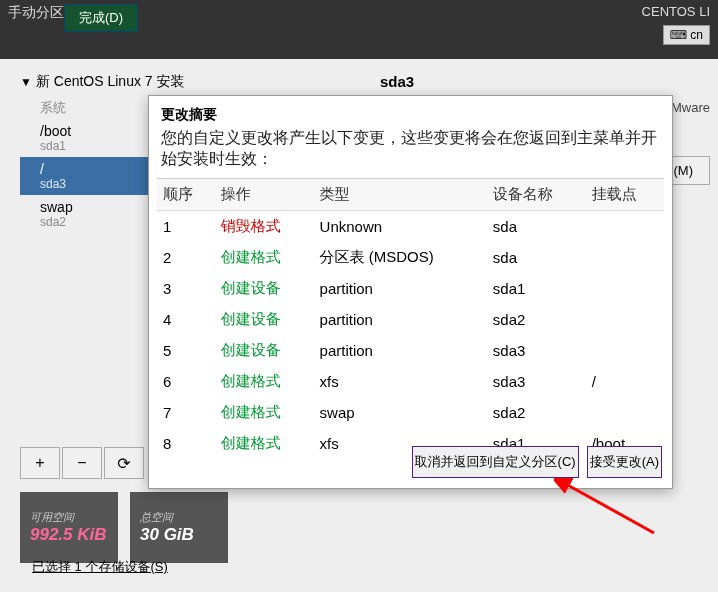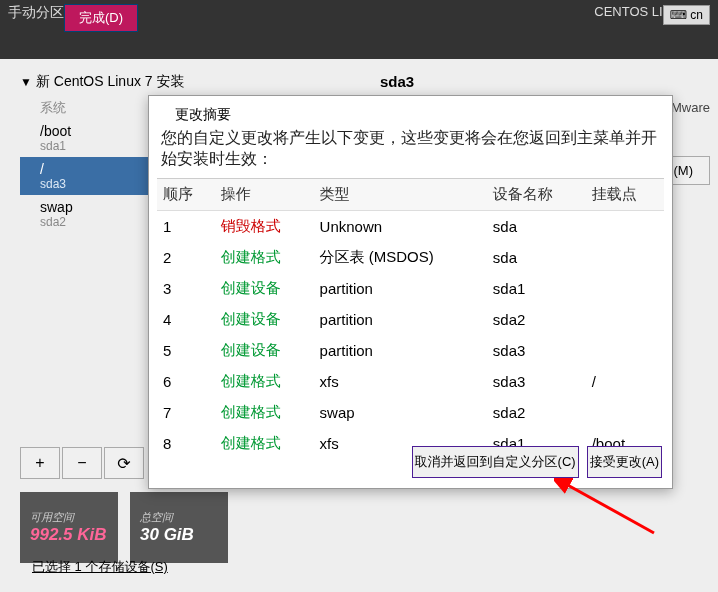--- a/index.html
+++ b/index.html
@@ -1,40 +1,40 @@
 <!DOCTYPE html>
 <html><head>
 <meta charset="utf-8">
 <style>
 * { margin: 0; padding: 0; box-sizing: border-box; font-family: "Microsoft YaHei", sans-serif; }
 body { width: 718px; height: 592px; background: #eeeeee; overflow: hidden; position: relative; }
 .topbar { background: #333333; color: #ddd; height: 59px; display: flex; align-items: flex-start; padding: 4px 8px; justify-content: space-between; }
 .topbar-left { display: flex; }
 .topbar-title { color: #ddd; font-size: 14px; margin-bottom: 6px; }
-.done-btn { background: #be185d; color: #fff; border: 1px solid #004477; padding: 4px 14px; font-size: 13px; cursor: pointer; }
-.topbar-right { display: flex; flex-direction: row; align-items: flex-end; }
+.done-btn { background: #14532d; color: #fff; border: 1px solid #004477; padding: 4px 14px; font-size: 13px; cursor: pointer; }
+.topbar-right { display: flex; flex-direction: column; align-items: flex-end; }
 .os-label { color: #ddd; font-size: 13px; margin-bottom: 6px; }
 .lang-badge { background: #ddd; color: #000; border: 1px solid #999; padding: 2px 6px; font-size: 12px; display: inline-block; }
 .main { position: relative; padding: 8px 0 8px 20px; }
 .install-row { display: flex; align-items: flex-start; }
 .install-header { font-size: 14px; padding: 6px 0; display: flex; align-items: center; }
 .install-header .tri { margin-right: 4px; font-size: 12px; }
 .left-col { width: 340px; }
 .sys-label { color: #888; font-size: 13px; margin-left: 20px; margin-top: 2px; }
 .part-list { margin-top: 2px; }
 .part-item { padding: 4px 0 4px 20px; }
 .part-item.selected { background: #3a6ea5; color: #fff; }
 .part-name { font-size: 14px; }
 .part-dev { font-size: 12px; color: #888; }
 .part-item.selected .part-dev { color: #dbe8f5; }
 .right-head { font-size: 15px; font-weight: bold; padding: 6px 0 0 20px; }
 .detail-extra { color: #444; font-size: 13px; position: absolute; right: 8px; top: 100px; }
 .detail-btn { position: absolute; right: 8px; top: 156px; background: #f0f0f0; border: 1px solid #aaa; padding: 6px 16px; font-size: 13px; cursor: pointer; }
 .dialog-shadow { position: absolute; left: 148px; top: 95px; width: 525px; height: 394px; background: #fff; border: 1px solid #999; box-shadow: 0 3px 12px rgba(0,0,0,0.3); }
-.dialog-title { font-weight: normal; font-size: 14px; padding: 10px 26px 4px; }
+.dialog-title { font-weight: bold; font-size: 14px; padding: 10px 12px 4px; }
 .dialog-sub { font-size: 16px; padding: 0 12px 8px; color: #222; }
 .tbl { width: calc(100% - 16px); margin: 0 8px; border-top: 1px solid #ccc; font-size: 15px; border-collapse: collapse; }
 .tbl th { text-align: left; font-weight: normal; color: #333; padding: 6px 6px; border-bottom: 1px solid #ddd; background: #f7f7f7; }
 .tbl td { padding: 6px 6px; }
 .op-destroy { color: #cc0000; }
 .op-create { color: #009933; }
 .dialog-btns { position: absolute; bottom: 10px; right: 10px; display: flex; gap: 8px; }
 .dlg-btn { background: #f0f0f0; border: 1px solid #4c1d95; padding: 6px 2px; font-size: 13px; cursor: pointer; margin-top: 28px; }
 .toolbar { position: absolute; left: 20px; top: 447px; display: flex; gap: 2px; }
 .tool-btn { width: 40px; height: 32px; background: #f0f0f0; border: 1px solid #aaa; font-size: 16px; cursor: pointer; display: flex; align-items: center; justify-content: center; }

